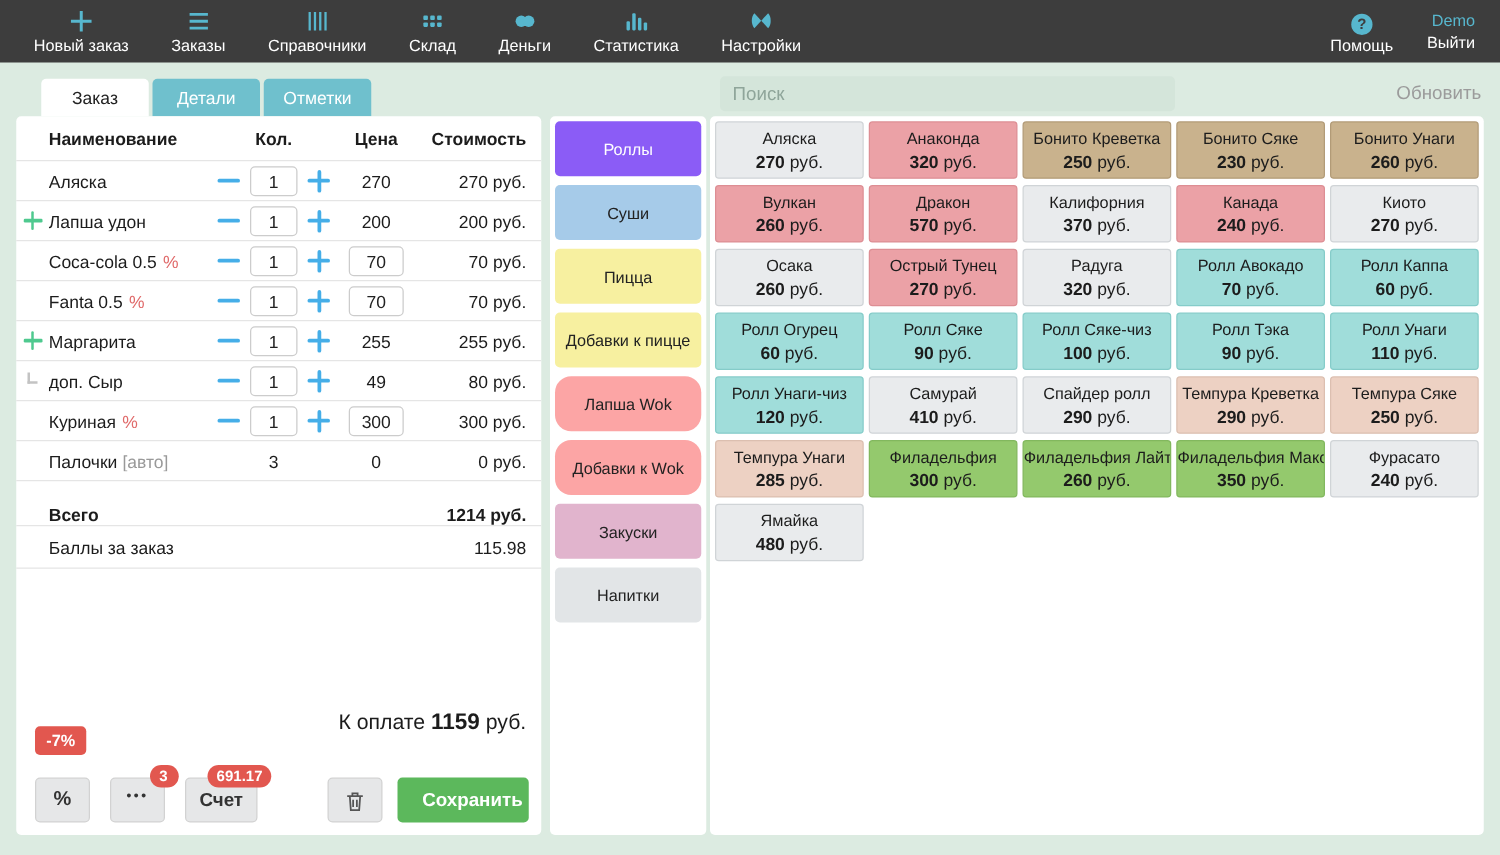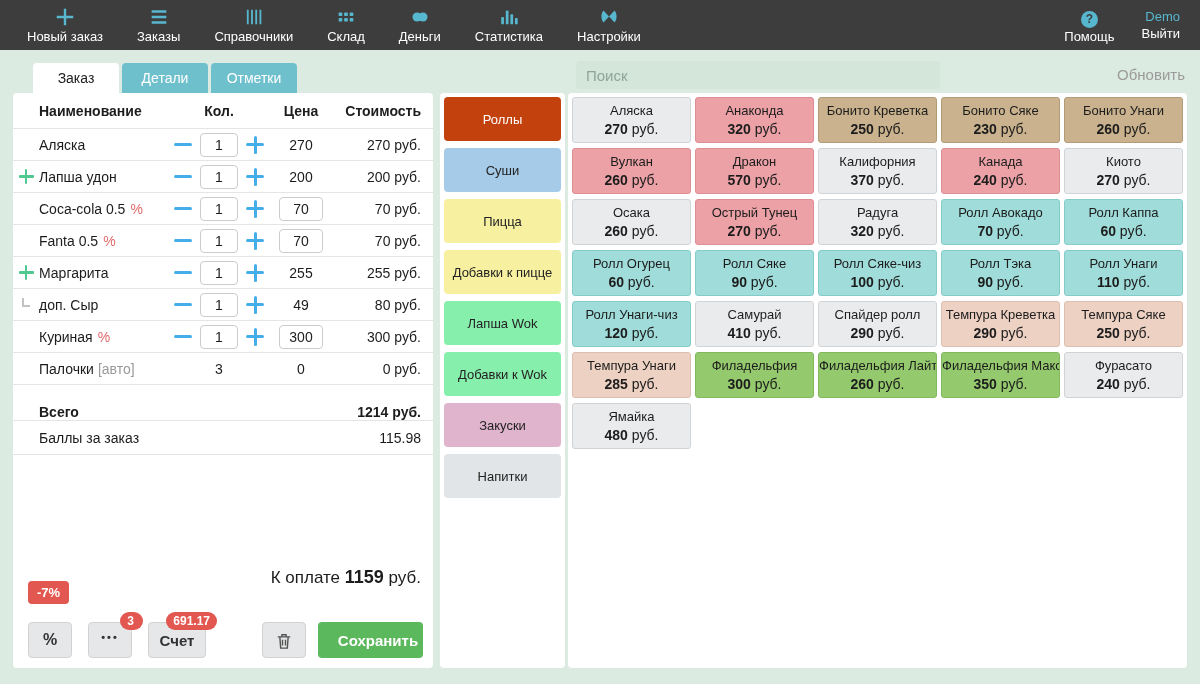--- a/index.html
+++ b/index.html
@@ -59,24 +59,24 @@
   .o-buttons { position:absolute; left:15px; top:528px; right:10px; height:38px; display:flex; align-items:center; }
   .gbtn { background:#e6e7e8; border:1px solid #d2d2d2; border-radius:4px; height:36px; display:flex; align-items:center; justify-content:center; cursor:pointer; position:relative; color:#333; }
   .btn-pct { width:44px; font-size:16px; font-weight:bold; }
   .btn-more { width:44px; margin-left:16px; font-size:11px; letter-spacing:2px; font-weight:bold; padding-bottom:6px; }
   .btn-bill { width:58px; margin-left:16px; font-size:15px; font-weight:bold; }
   .btn-trash { width:44px; margin-left:56px; }
   .btn-save { margin-left:12px; flex:1; height:36px; background:#5cb85c; border-radius:4px; color:#fff; font-weight:bold; font-size:15px; display:flex; align-items:center; justify-content:center; cursor:pointer;padding-left:15px; }
   .badge { position:absolute; top:-11px; right:-12px; background:#e2574f; color:#fff; font-size:12px; font-weight:bold; padding:2px 7px; border-radius:10px; }
   
   .cat-btn { height:44px; border-radius:4px; margin-bottom:7px; display:flex; align-items:center; justify-content:center; font-size:13px; cursor:pointer; color:#222; text-align:center; }
-  .cat-blue-selected { background:#c2410c; color:#fff; }
+  .cat-blue-selected { background:#8b5cf6; color:#fff; }
   .cat-blue { background:#a6cbe9; }
   .cat-yellow { background:#f7f0a0; }
-  .cat-green { background:#86efac; }
+  .cat-green { background:#fca5a5;border-radius:13px; }
   .cat-pink { background:#e1b4cd; }
   .cat-gray { background:#e2e5e7; }
   
   .search-input { position:absolute; left:576px; top:61px; width:364px; height:28px; background:#d4e5da; border:none; border-radius:4px; padding:0 10px; font-size:15px; font-family:inherit; color:#3b4a42; }
   .search-input::placeholder { color:#8fa59a; }
   .refresh-link { position:absolute; right:15px; top:66px; font-size:15px; color:#9b9b9b; cursor:pointer; }
   
   .prod-grid { display:grid; grid-template-columns:repeat(5, 1fr); gap:5px 4px; }
   .prod-btn { height:46px; border-radius:3px; position:relative; cursor:pointer; border:1px solid transparent; }
   .p-name { position:absolute; top:5px; left:0; right:0; text-align:center; font-size:13px; white-space:nowrap; overflow:hidden; }

